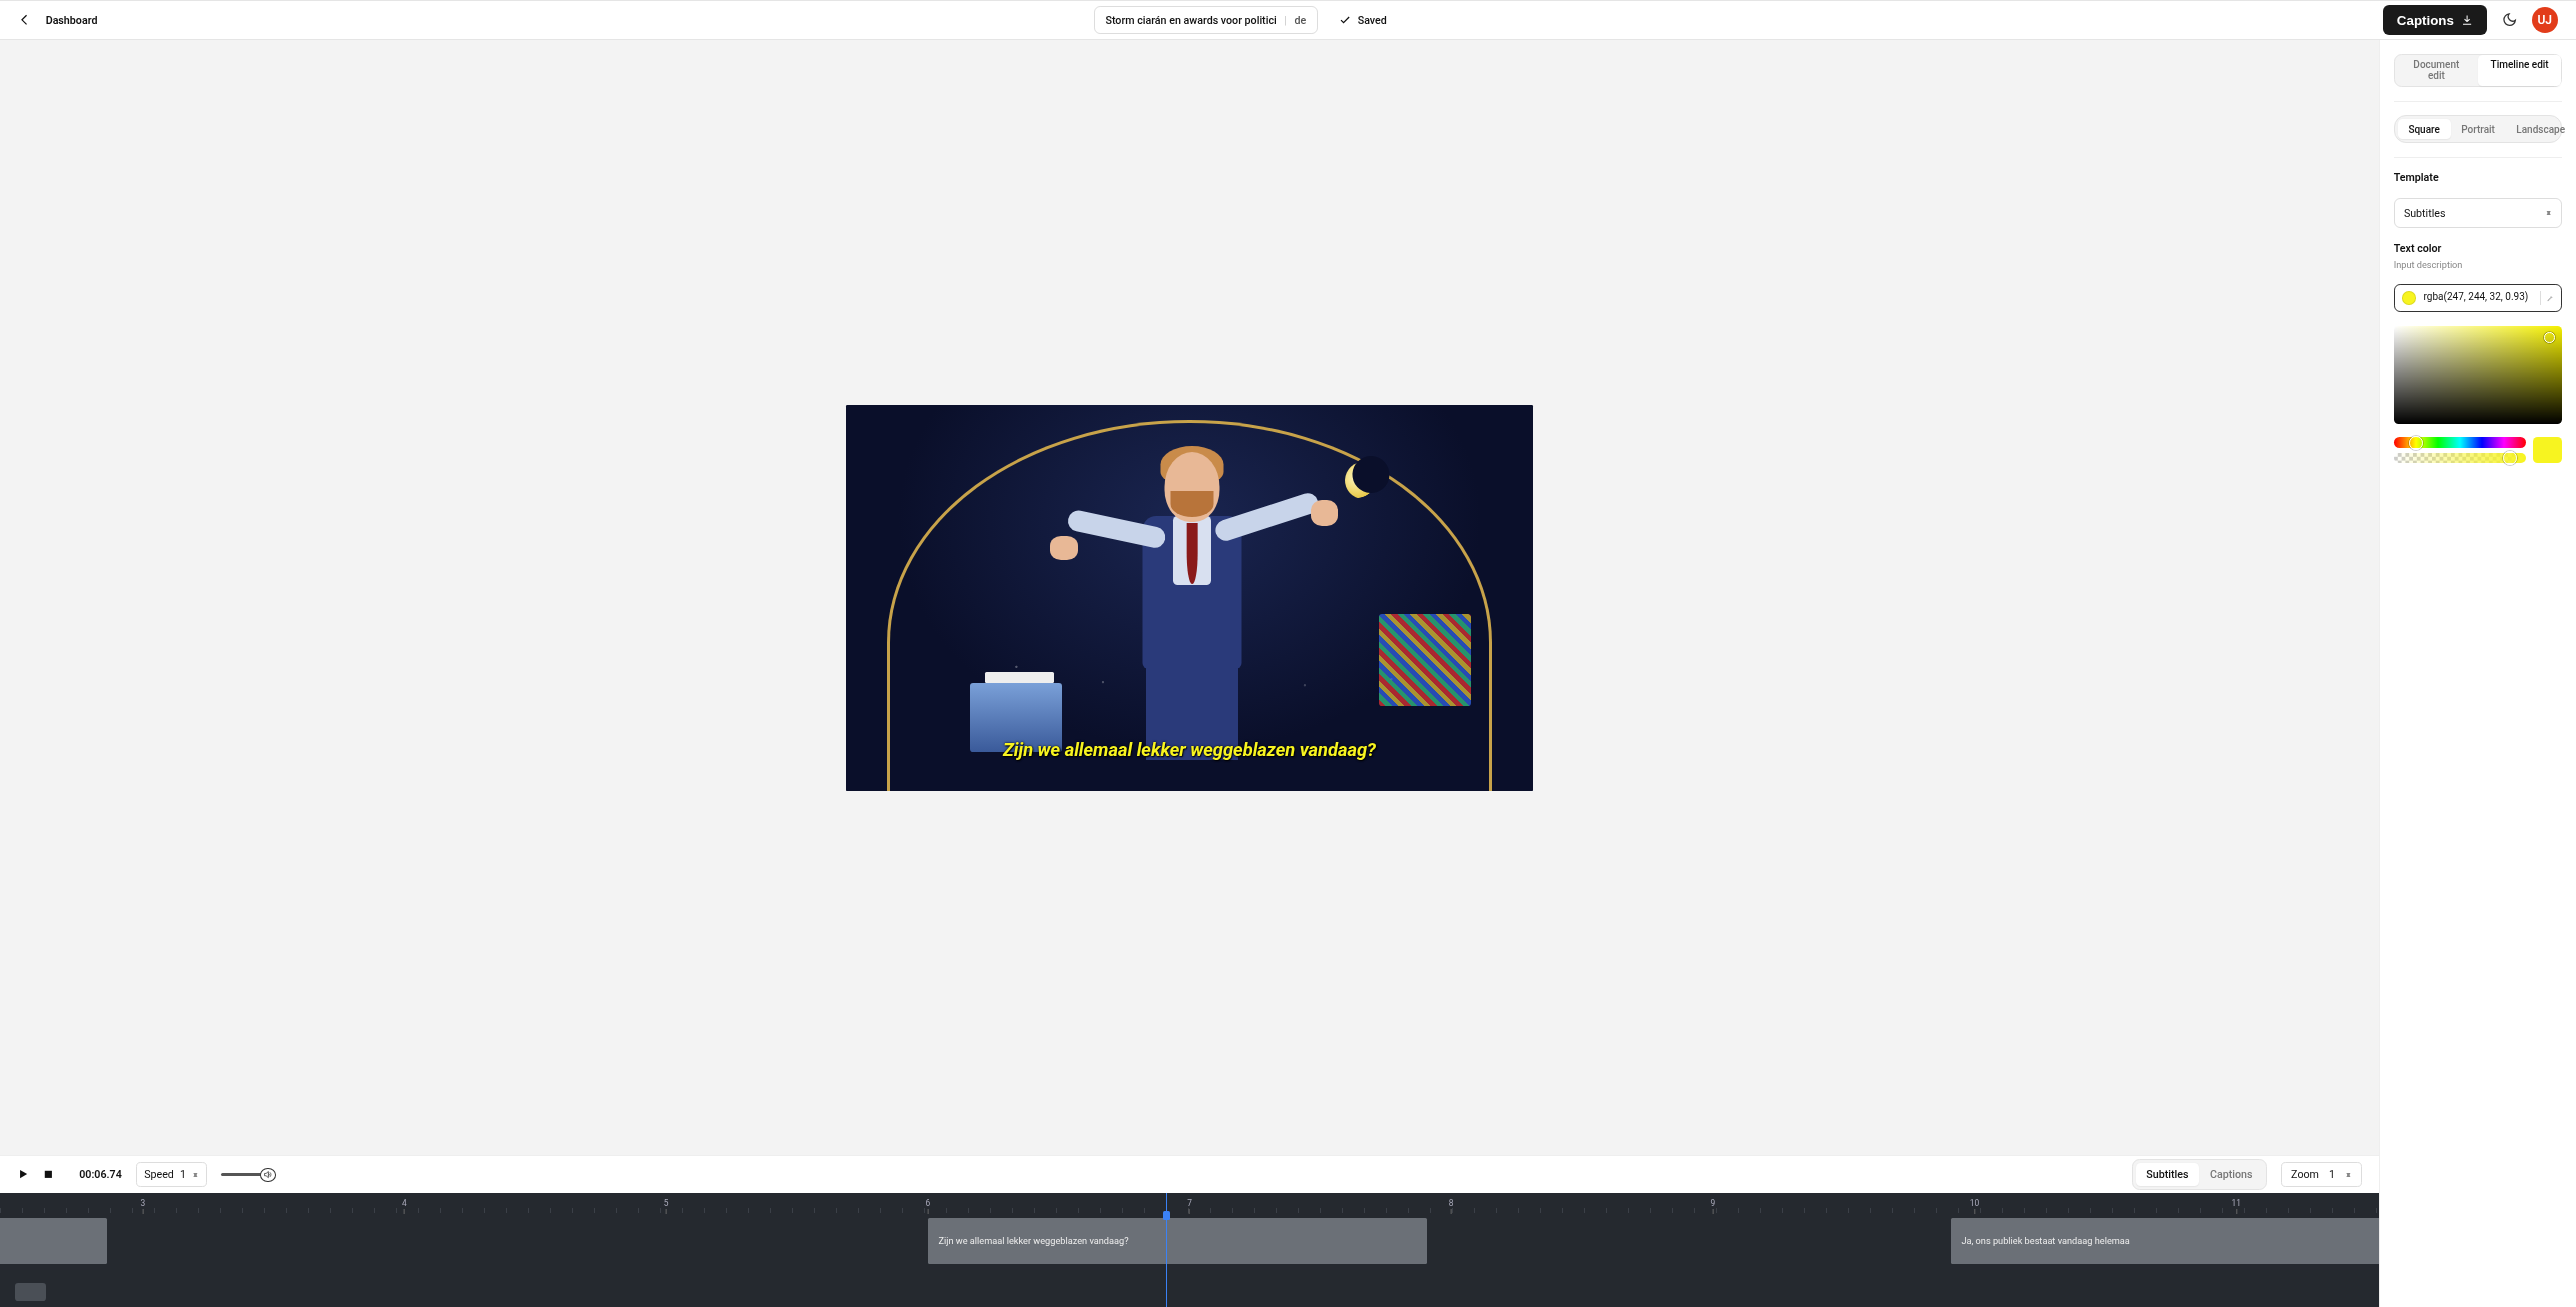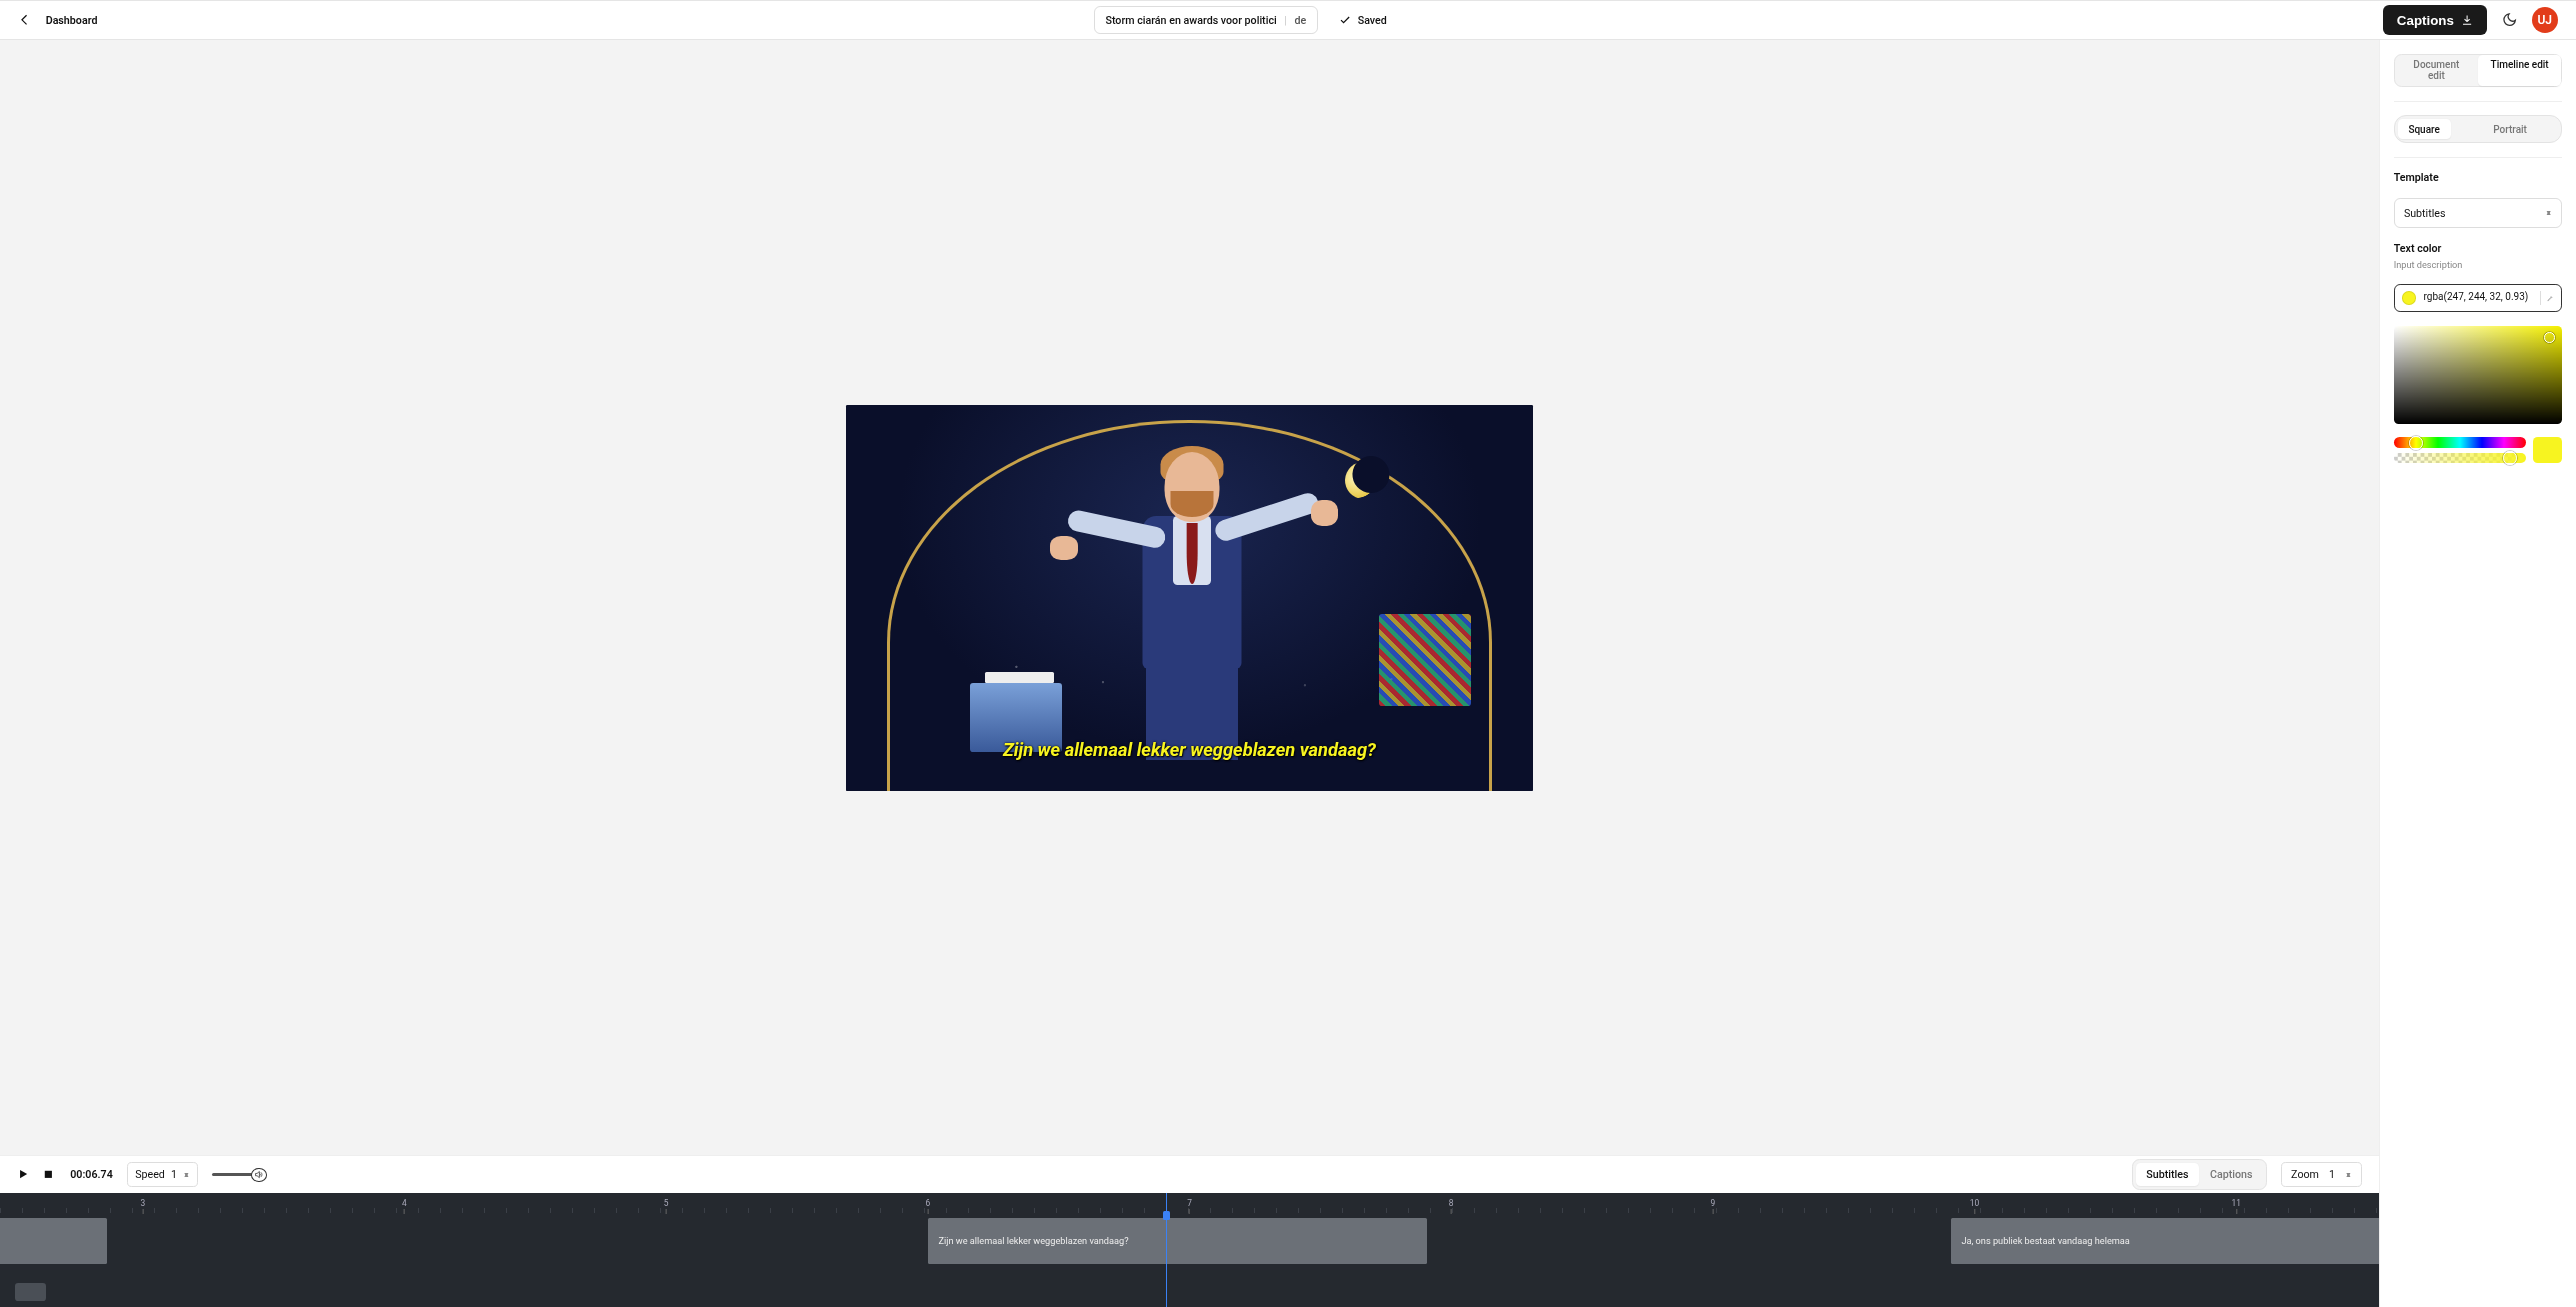--- a/index.html
+++ b/index.html
@@ -49,21 +49,21 @@
 .h-arm-l { position:absolute; top:28%; left:-27.5px; width:99px; height:21.4px; background:#c8d4ea; border-radius:10.7px; transform:rotate(12deg); transform-origin:right center; }
 .h-arm-r { position:absolute; top:26%; right:-32px; width:107px; height:21.4px; background:#c8d4ea; border-radius:10.7px; transform:rotate(-18deg); transform-origin:left center; }
 .h-hand-l { position:absolute; top:30%; left:-43px; width:27.5px; height:24.4px; background:#e8b896; border-radius:40%; }
 .h-hand-r { position:absolute; top:19%; right:-47px; width:27.5px; height:26px; background:#e8b896; border-radius:40%; }
 .h-legs { position:absolute; bottom:0; left:50%; transform:translateX(-50%); width:92px; height:114px; background:#2a3a7a; border-radius:6.1px 6.1px 0 0; }
 
 .subtitle-overlay { position:absolute; bottom:30.5px; left:0; right:0; text-align:center; font-size:18.3px; font-weight:700; font-style:italic; color:#f7f420; text-shadow:0 0 2.3px #000, 0.8px 0.8px 1.5px #000; padding:0 15.3px; }
 
 .controls-row { background:#fff; border-top:0.8px solid #eee; height:38px; display:flex; align-items:center; padding:0 17px; gap:13.7px; }
 .play-icon, .stop-icon { cursor:pointer; display:flex; align-items:center; }
-.timecode { font-weight:600; font-variant-numeric: tabular-nums; margin-left:3px; }
+.timecode { font-weight:600; font-variant-numeric: tabular-nums; margin-left:12px; }
 .speed-box { border:0.8px solid #ddd; border-radius:4.6px; padding:4.6px 7.6px; display:flex; align-items:center; gap:6.1px; cursor:pointer; }
 .vol-wrap { display:flex; align-items:center; gap:4.6px; }
 .vol-track { width:53px; height:2.3px; background:#555; border-radius:1.5px; position:relative; }
 .vol-knob { position:absolute; right:-1.5px; top:-5.3px; width:15.3px; height:13.7px; border-radius:50%; border:1.1px solid #333; background:#fff; display:flex; align-items:center; justify-content:center; }
 .spacer { flex:1; }
 .seg-group { border:0.8px solid #e3e3e3; border-radius:7.6px; padding:3.1px; display:flex; gap:0; background:#f4f4f4; }
 .seg-btn { padding:4.6px 10.7px; border-radius:4.6px; cursor:pointer; color:#777; font-weight:500; }
 .seg-btn.active { background:#fff; color:#111; box-shadow:0 0.8px 1.5px rgba(0,0,0,.06); }
 .zoom-box { border:0.8px solid #ddd; border-radius:4.6px; padding:4.6px 9.2px; display:flex; align-items:center; gap:10px; cursor:pointer; }
 
@@ -77,21 +77,21 @@
 .clip.partial-l { border-top-left-radius:0; border-bottom-left-radius:0; }
 .clip.partial-r { border-top-right-radius:0; border-bottom-right-radius:0; }
 .playhead { position:absolute; top:0; bottom:0; width:1.5px; background:#3b82f6; }
 .playhead::before { content:""; position:absolute; top:18.3px; left:-3.1px; width:7.6px; height:9.2px; background:#3b82f6; border-radius:1.5px; }
 .ghost-clip { position:absolute; left:15.3px; bottom:6.1px; width:30.5px; height:18.3px; background:#4a4f56; border-radius:3.1px; }
 
 .rightbar { width:197px; border-left:0.8px solid #eee; background:#fff; padding:13.7px; display:flex; flex-direction:column; gap:13.7px; overflow:auto; }
 .mode-tabs { border:0.8px solid #e3e3e3; border-radius:7.6px; padding:0; display:flex; background:#f4f4f4; }
 .mode-tabs .seg-btn { flex:1; text-align:center; font-size:10px; }
 .hr { height:0.8px; background:#eee; }
-.aspect-tabs { border:0.8px solid #e3e3e3; border-radius:12px; padding:3px; display:flex; background:#f4f4f4;gap:32px; }
+.aspect-tabs { border:0.8px solid #e3e3e3; border-radius:12px; padding:3px; display:flex; background:#f4f4f4; }
 .aspect-tabs .seg-btn { font-size:10px; }
 .section-label { font-weight:600; font-size:10.7px; }
 .sub-label { font-size:9.2px; color:#888; margin-top:-9.2px; }
 .select-box { border:0.8px solid #ddd; border-radius:6.1px; padding:7.6px 9.2px; display:flex; align-items:center; justify-content:space-between; cursor:pointer; }
 .color-input { border:1.1px solid #333; border-radius:6.1px; padding:6.1px 7.6px; display:flex; gap:7.6px; }
 .swatch-sm { width:13.7px; height:13.7px; border-radius:50%; background:#f7f420; border:0.8px solid rgba(0,0,0,.1); }
 .color-text { flex:1; font-size:10px; }
 .pencil { width:13.7px; height:13.7px; display:flex; align-items:center; justify-content:center; cursor:pointer; color:#888; border-left:0.8px solid #ddd; padding-left:6.1px; }
 .picker-sv { height:98px; border-radius:4.6px; position:relative; background:linear-gradient(to top,#000,transparent),linear-gradient(to right,#fff,#f5f000); cursor:crosshair; }
 .sv-marker { position:absolute; top:6.1px; right:7.6px; width:10.7px; height:10.7px; border:1.5px solid #fff; border-radius:50%; box-shadow:0 0 0 0.8px rgba(0,0,0,.3); }

